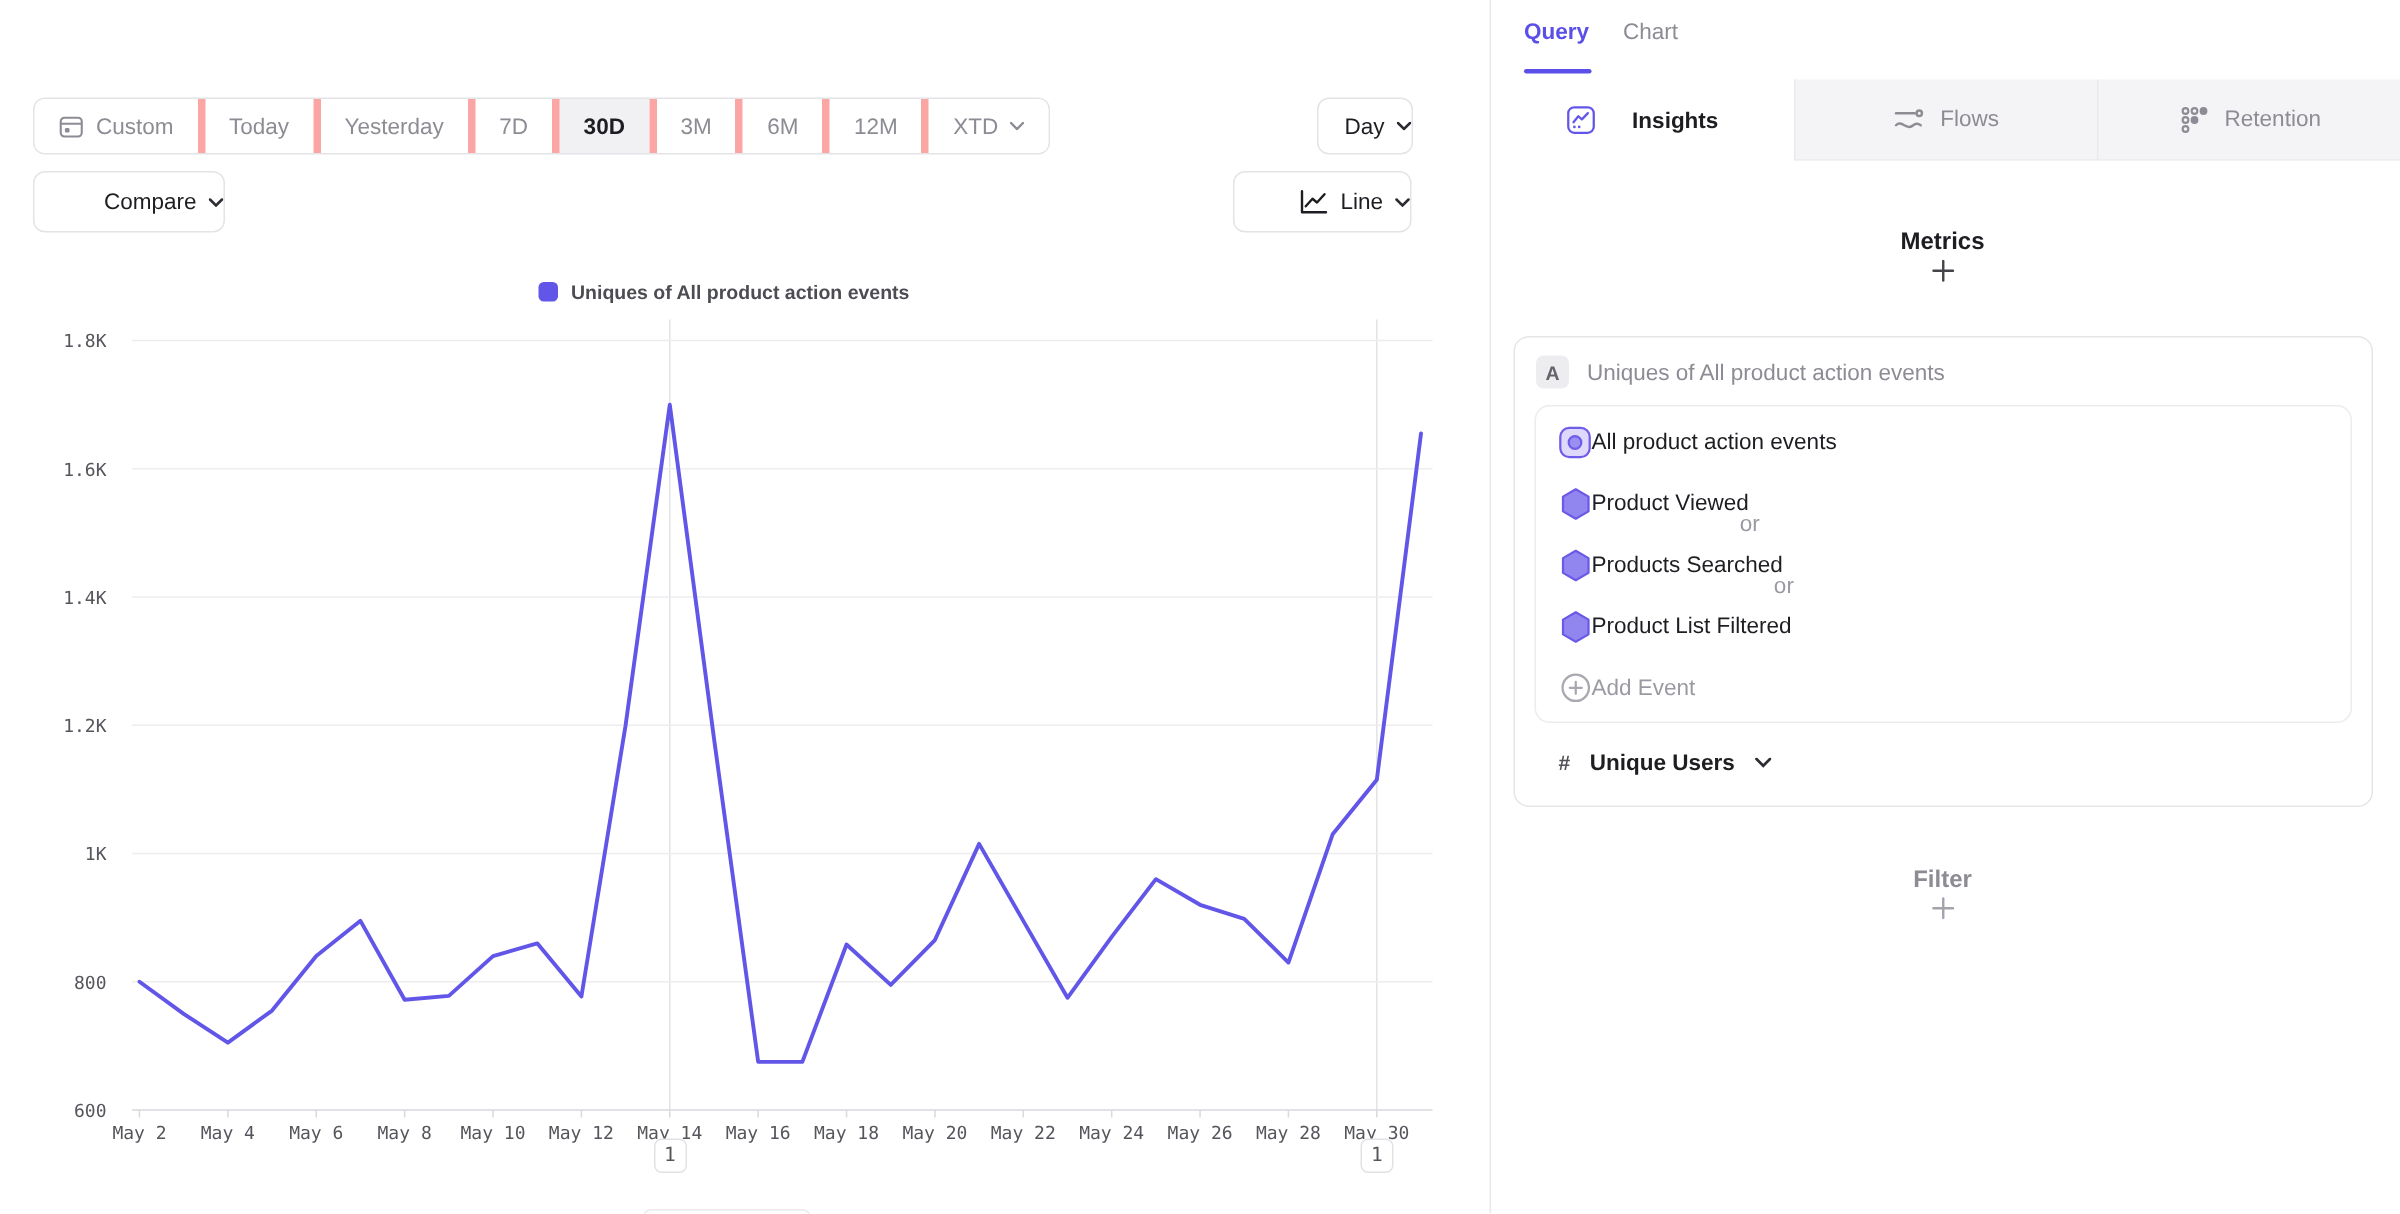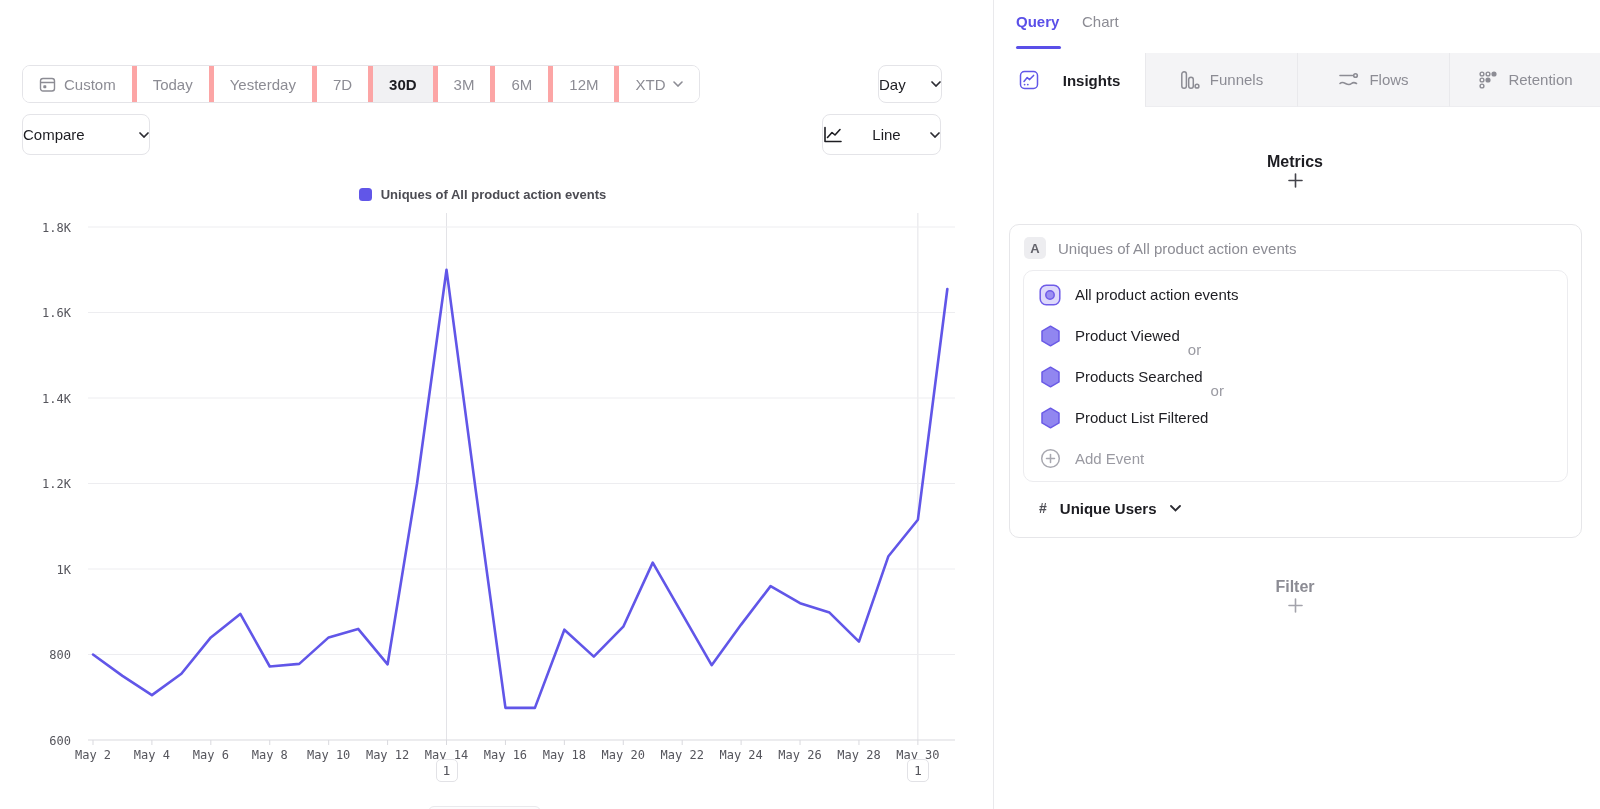--- a/index.html
+++ b/index.html
@@ -13,21 +13,21 @@
   .seg { position:absolute; left:22px; top:65px; height:38px; display:flex;
          border:1px solid #e4e4e8; border-radius:8px; background:#fff; overflow:hidden; }
   .seg button { border:none; background:#fff; color:#8c8c94; font-size:15px;
                 font-family:inherit; padding:0 16px; display:flex; align-items:center;
                 gap:8px; cursor:pointer; white-space:nowrap; }
   .seg button + button { border-left:5px solid #fca5a5; }
   .seg button.selected { background:#f1f1f3; color:#1d1d22; font-weight:700; }
 
   .pill { position:absolute; border:1px solid #e4e4e8; border-radius:8px; background:#fff;
           color:#1d1d22; font-size:15px; font-family:inherit; display:flex;
-          align-items:center; justify-content:space-between; gap:8px; cursor:pointer; }
+          align-items:center; justify-content:flex-end; gap:8px; cursor:pointer; }
   .pill.day      { left:878px; top:65px;  width:64px;  height:38px; }
   .pill.compare  { left:22px;  top:114px; width:128px; height:41px; }
   .pill.linetype { left:822px; top:114px; width:119px; height:41px; }
 
   .legend { position:absolute; left:0; top:187px; width:965px; display:flex;
             justify-content:center; align-items:center; gap:9px; font-size:13px;
             font-weight:700; color:#4c4c53; }
   .legend .swatch { width:13px; height:13px; border-radius:3.5px; }
 
   svg.chart { position:absolute; left:0; top:0; width:993px; height:809px; }
@@ -71,21 +71,21 @@
   .metric-head { position:absolute; left:14px; top:12px; display:flex; align-items:center;
                  gap:12px; }
   .a-badge { width:22px; height:22px; border-radius:5px; background:#ededf0; color:#63636b;
              font-size:13px; font-weight:600; display:flex; align-items:center;
              justify-content:center; }
   .metric-title { font-size:15px; color:#8c8c94; }
 
   .event-card { position:absolute; left:13px; top:45px; width:545px; height:212px;
                 border:1px solid #ececef; border-radius:10px; background:#fff;
                 padding:3px 0; }
-  .ev-row { height:41px; display:flex; align-items:center; gap:14px; padding-left:15px;
+  .ev-row { height:41px; display:flex; align-items:center; padding-left:15px;
             cursor:pointer; }
   .ev-row .ico { width:22px; height:22px; display:flex; align-items:center;
                  justify-content:center; }
   .ev-row .lbl { font-size:15px; font-weight:500; color:#1d1d22; }
   .ev-row .suffix { font-size:15px; color:#9a9aa2; margin-left:-6px;margin-top:28px; }
   .ev-row.addrow .lbl { color:#9a9aa2; font-weight:400; }
 
   .uu-row { position:absolute; left:29px; top:268px; height:30px; display:flex;
             align-items:center; gap:13px; cursor:pointer; }
   .uu-row .hash { font-size:14px; font-weight:600; color:#515158; }
@@ -249,30 +249,20 @@
             <rect x="1.5" y="1.5" width="17" height="17" rx="4"></rect>
             <polyline points="5,11.5 8.2,7.5 10.6,9.6 14.6,5.4"></polyline>
             <circle cx="5.6" cy="14.6" r="0.9" fill="#6156e8" stroke="none"></circle>
             <circle cx="8.8" cy="14.6" r="0.9" fill="#6156e8" stroke="none"></circle>
           </svg>
         </span>
         <span>Insights</span>
       </div>
       <div class="rtab">
         <span style="display:flex">
-          <svg width="20" height="20" viewBox="0 0 20 20" fill="none" stroke="#8c8c94" stroke-width="1.5" stroke-linecap="round">
-            <rect x="1.8" y="1.8" width="4.6" height="16.4" rx="2.3"></rect>
-            <rect x="8.7" y="7.2" width="4.6" height="11" rx="2.3"></rect>
-            <circle cx="17" cy="16.2" r="1.9"></circle>
-          </svg>
-        </span>
-        <span>Funnels</span>
-      </div>
-      <div class="rtab">
-        <span style="display:flex">
           <svg width="21" height="20" viewBox="0 0 21 20" fill="none" stroke="#8c8c94" stroke-width="1.6" stroke-linecap="round">
             <path d="M2,5.5 H14.5"></path>
             <circle cx="17.5" cy="5.5" r="1.8"></circle>
             <path d="M2,13.5 C6,9.5 9,17.5 13.5,13.5 C15,12.2 17,12.5 18.5,13.5"></path>
           </svg>
         </span>
         <span>Flows</span>
       </div>
       <div class="rtab">
         <span style="display:flex">

